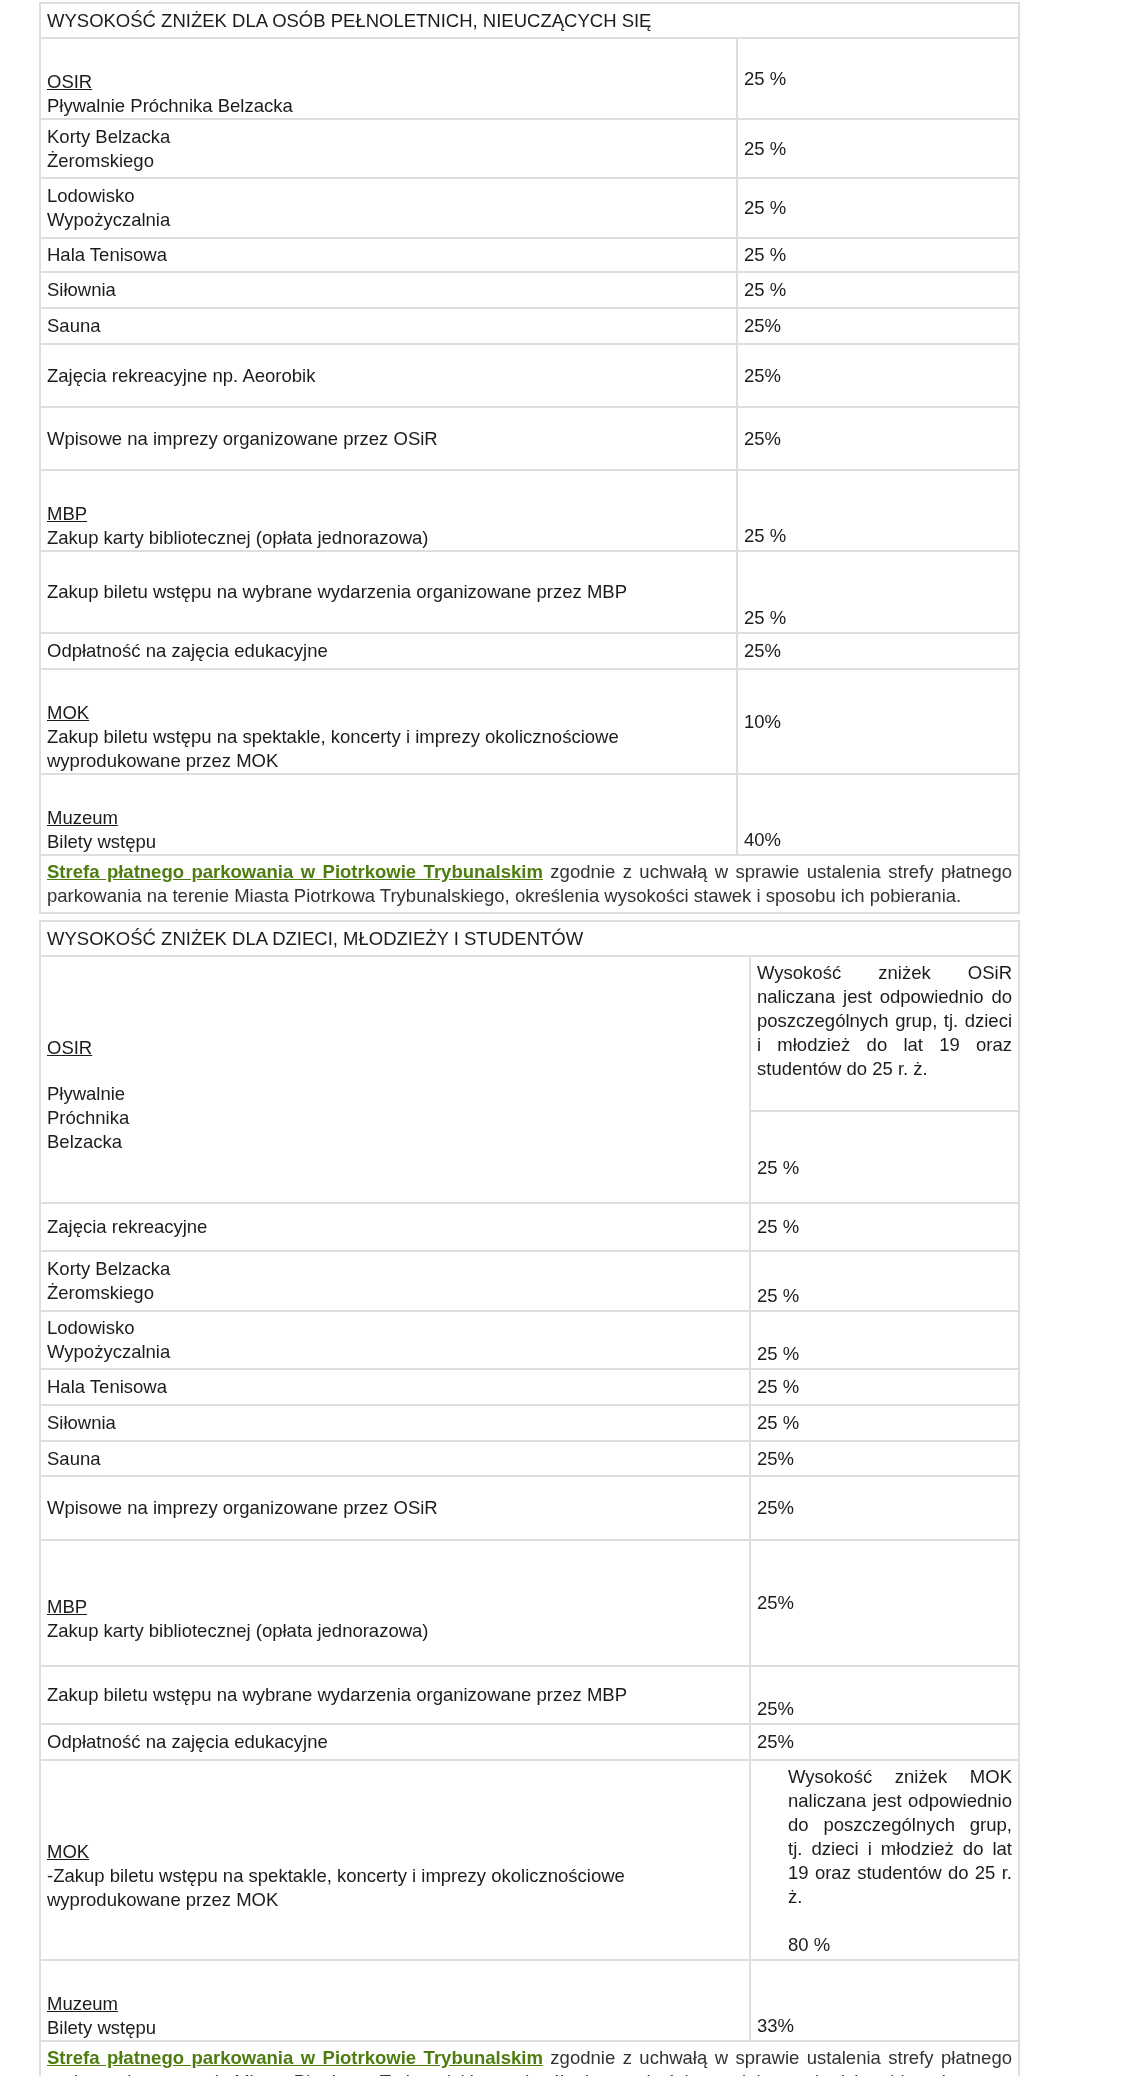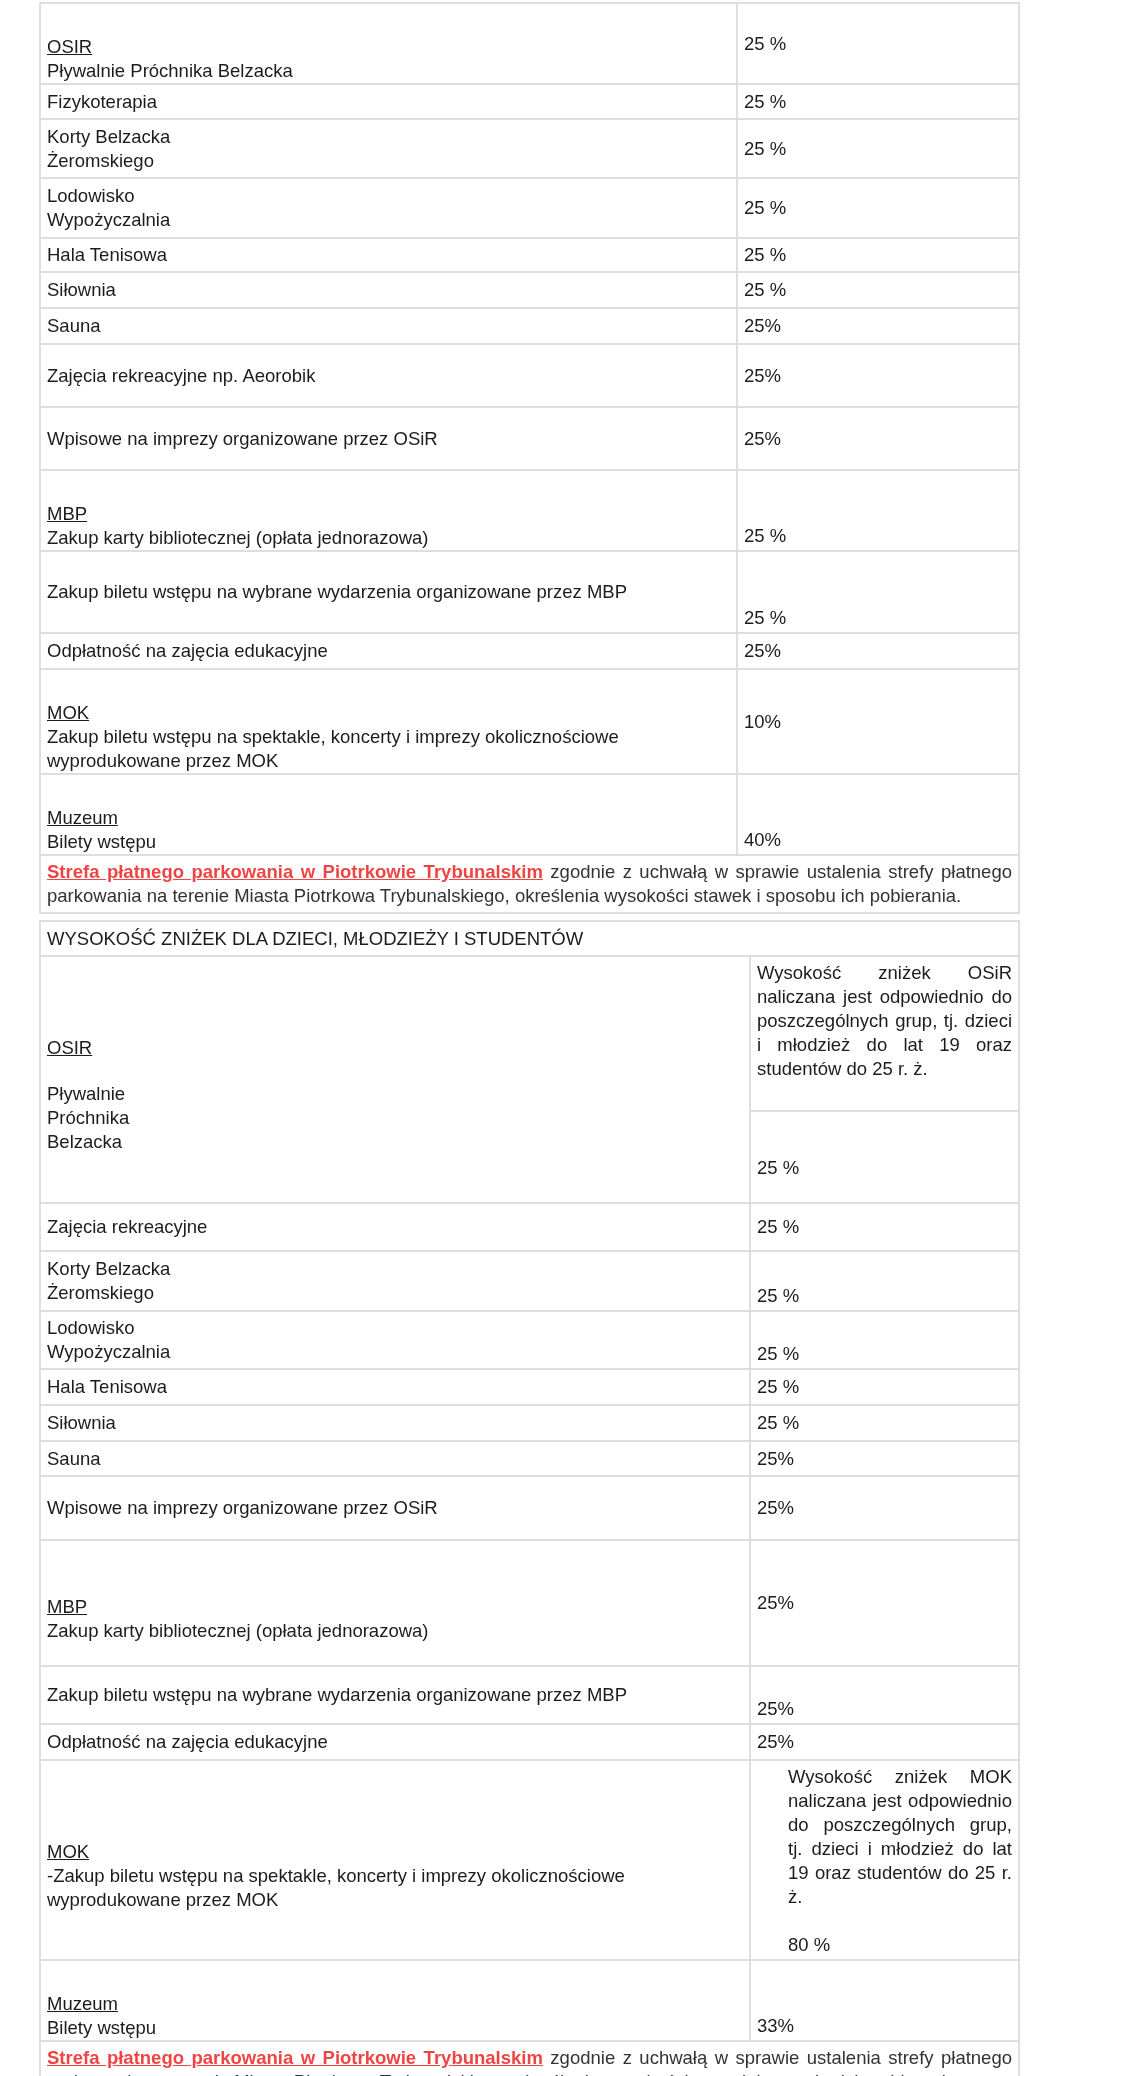--- a/index.html
+++ b/index.html
@@ -8,43 +8,40 @@
   table.disc { position: absolute; left: 39px; width: 981px; border-collapse: collapse; table-layout: fixed; }
   table.disc td { border: 2px solid #dedede; padding: 0 6px; vertical-align: middle;
                   font-size: 18.5px; line-height: 24px; }
   #t1 { top: 2px; }
   #t2 { top: 920px; }
   td.head { font-size: 18px; height: 33px; text-transform: none; }
   td.val { vertical-align: middle; }
   .org { text-decoration: underline; display: block; margin-top: 31px; }
   .line { display: block; }
   .note { font-size: 18px; line-height: 24px; color: #333; padding: 4px 6px 4px 6px !important; text-align: justify; }
-  .note a { color: #ef4444; text-decoration: underline; font-weight: 600; }
+  .note a { color: #4d7c0f; text-decoration: underline; font-weight: 600; }
   .just { text-align: justify; text-align-last: left; line-height: 24px; }
   .bottomv { vertical-align: bottom !important; padding-bottom: 2px !important; }
 </style>
 </head>
 <body>
 
 <table class="disc" id="t1">
   <colgroup>
       <col style="width:697px">
       <col>
     </colgroup>
   <tbody id="t1-body">
+    <tr>
+      <td colspan="2" class="head">WYSOKOŚĆ ZNIŻEK DLA OSÓB PEŁNOLETNICH, NIEUCZĄCYCH SIĘ</td>
+    </tr>
   <tr style="height: 60px;">
         <td>
           <span class="org">OSIR</span>
           <span class="line">Pływalnie Próchnika Belzacka</span>
-        </td>
-        <td class="val">25 %</td>
-      </tr>
-      <tr style="height: 35px;">
-        <td>
-          <span class="line">Fizykoterapia</span>
         </td>
         <td class="val">25 %</td>
       </tr>
       <tr style="height: 59px;">
         <td>
           <span class="line">Korty Belzacka</span>
           <span class="line">Żeromskiego</span>
         </td>
         <td class="val">25 %</td>
       </tr>

